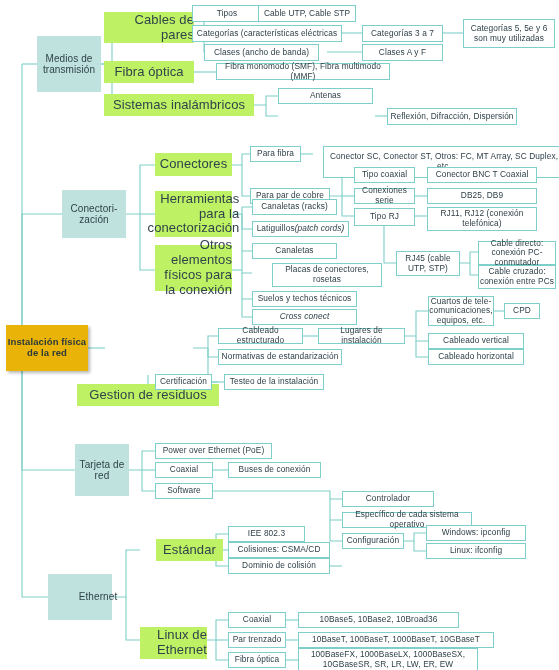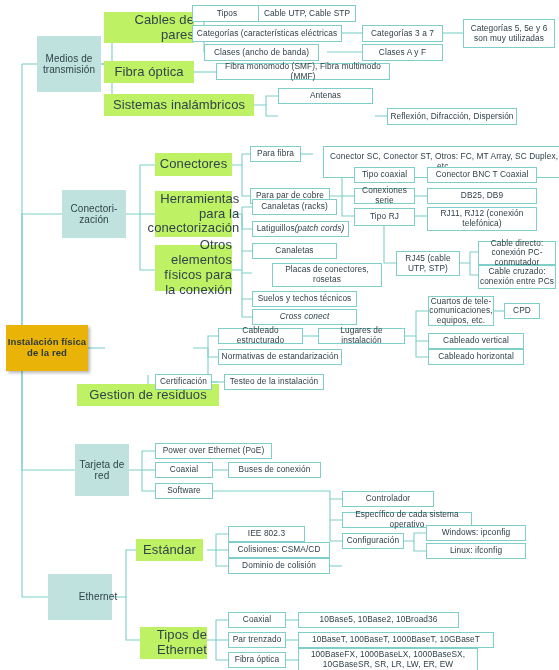--- a/index.html
+++ b/index.html
@@ -239,22 +239,22 @@
   <div class="node n-box" style="left:155px;top:462px;width:58px;height:16px;">Coaxial</div>
   <div class="node n-box" style="left:228px;top:462px;width:93px;height:16px;">Buses de conexión</div>
   <div class="node n-box" style="left:155px;top:483px;width:58px;height:16px;">Software</div>
   <div class="node n-box" style="left:342px;top:491px;width:92px;height:16px;">Controlador</div>
   <div class="node n-box" style="left:342px;top:512px;width:130px;height:16px;">Específico de cada sistema operativo</div>
   <div class="node n-box" style="left:342px;top:533px;width:62px;height:16px;">Configuración</div>
   <div class="node n-box" style="left:426px;top:525px;width:100px;height:16px;">Windows: ipconfig</div>
   <div class="node n-box" style="left:426px;top:543px;width:100px;height:16px;">Linux: ifconfig</div>
 
   <div class="node n-l1" style="left:48px;top:574px;width:64px;height:46px;padding-left:36px;">Ethernet</div>
-  <div class="node n-l2" style="left:136px;top:539px;width:67px;height:22px;">Estándar</div>
-  <div class="node n-l2" style="left:140px;top:627px;width:67px;height:32px;">Tipos de Ethernet</div>
+  <div class="node n-l2" style="left:156px;top:539px;width:67px;height:22px;">Estándar</div>
+  <div class="node n-l2" style="left:140px;top:627px;width:67px;height:32px;">Linux de Ethernet</div>
 
   <div class="node n-box" style="left:228px;top:526px;width:77px;height:16px;">IEE 802.3</div>
   <div class="node n-box" style="left:228px;top:542px;width:102px;height:16px;">Colisiones: CSMA/CD</div>
   <div class="node n-box" style="left:228px;top:558px;width:102px;height:16px;">Dominio de colisión</div>
 
   <div class="node n-box" style="left:228px;top:612px;width:58px;height:16px;">Coaxial</div>
   <div class="node n-box" style="left:298px;top:612px;width:161px;height:16px;">10Base5, 10Base2, 10Broad36</div>
   <div class="node n-box" style="left:228px;top:632px;width:58px;height:16px;">Par trenzado</div>
   <div class="node n-box" style="left:298px;top:632px;width:196px;height:16px;">10BaseT, 100BaseT, 1000BaseT, 10GBaseT</div>
   <div class="node n-box" style="left:228px;top:652px;width:58px;height:16px;">Fibra óptica</div>

